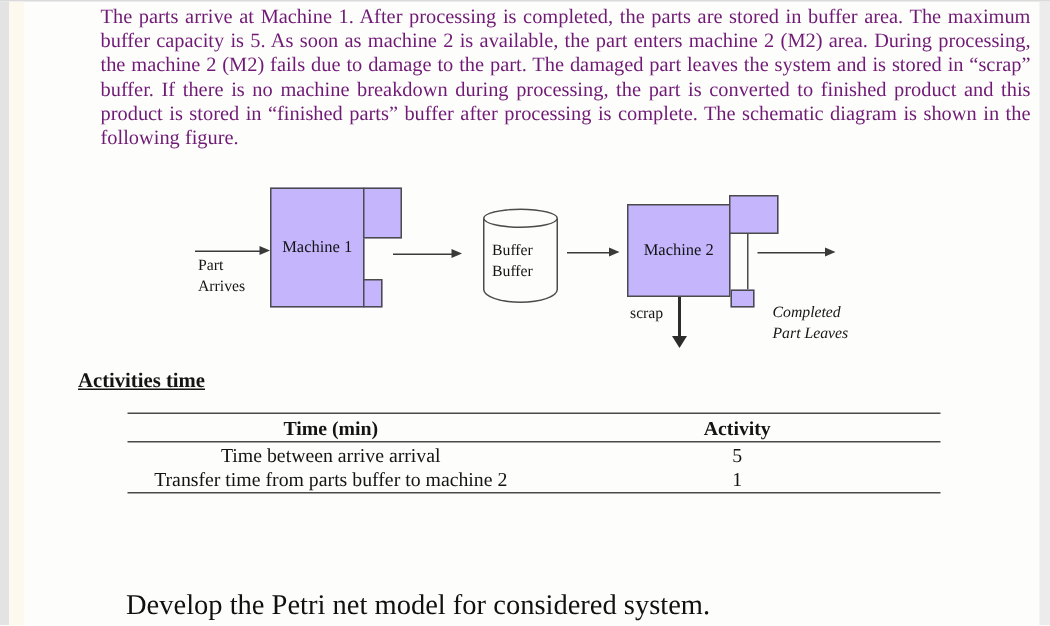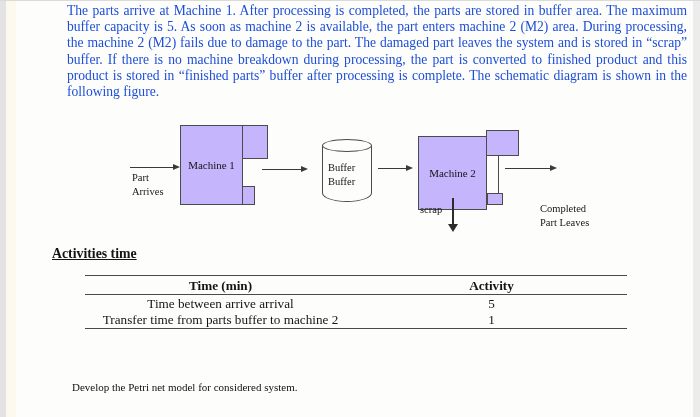--- a/index.html
+++ b/index.html
@@ -8,29 +8,29 @@
     background:#fdfdfc; overflow:hidden;
     font-family:"Liberation Serif", serif; color:#141414;
     border-top:1px solid #dadada; box-sizing:border-box;
   }
   .edge-left  { position:absolute; left:0; top:0; width:6px;  height:100%; background:#e3e3e4; }
   .edge-cream { position:absolute; left:6px; top:0; width:10px; height:100%; background:#fdf9ee; }
   .edge-right { position:absolute; right:0; top:0; width:7px; height:100%; background:#ececec; }
 
   .para {
     position:absolute; left:67px; top:2px; width:620px; margin:0;
-    font-size:13.6px; line-height:16.2px; text-align:justify; color:#1d4ed8;
+    font-size:13.6px; line-height:16.2px; text-align:justify; color:#701a75;
   }
 
   
   .box { position:absolute; border:1px solid #4b4b4b; box-sizing:border-box; background:#c4b5fd; }
   .m1      { left:180px; top:124px; width:63px; height:80px; display:flex; align-items:center; justify-content:center; font-size:11px; }
   .m1-top  { left:242px; top:124px; width:26px; height:34px; }
   .m1-bot  { left:242px; top:185px; width:13px; height:19px; }
-  .m2      { left:418px; top:135px; width:69px; height:74px; display:flex; align-items:center; justify-content:center; font-size:11px; }
+  .m2      { left:418px; top:135px; width:69px; height:62px; display:flex; align-items:center; justify-content:center; font-size:11px; }
   .m2-top  { left:486px; top:129px; width:33px; height:26px; }
   .m2-bot  { left:487px; top:192px; width:16px; height:12px; }
   .connector { position:absolute; left:498px; top:155px; width:1px; height:37px; background:#4b4b4b; }
 
   .harrow { position:absolute; height:7px; }
   .harrow .shaft { position:absolute; left:0; right:6px; top:3px; height:1px; background:#3a3a3a; }
   .harrow .head  { position:absolute; right:0; top:0; width:0; height:0;
                    border-left:7px solid #3a3a3a; border-top:3.5px solid transparent; border-bottom:3.5px solid transparent; }
   .a1 { left:130px; top:163px; width:50px; }
   .a2 { left:262px; top:165px; width:46px; }
@@ -46,39 +46,39 @@
   .cyl .cyl-body { position:absolute; left:0; top:6px; right:0; bottom:0; box-sizing:border-box;
                    border:1px solid #4b4b4b; border-top:none;
                    border-radius:0 0 50% 50% / 0 0 9px 9px; background:#fdfdfc; }
   .cyl .cyl-top  { position:absolute; left:0; top:0; width:100%; height:13px; box-sizing:border-box;
                    border:1px solid #4b4b4b; border-radius:50%; background:#fdfdfc; }
   .cyl-label { position:absolute; left:328px; top:160px; font-size:10.5px; line-height:13.5px; }
 
   .lbl { position:absolute; font-size:10.5px; line-height:13.5px; color:#161616; }
   .lbl-part      { left:132px; top:170px; }
   .lbl-scrap     { left:420px; top:202px; }
-  .lbl-completed { left:540px; top:201px; }
+  .lbl-completed { left:515px; top:201px;font-style:italic; }
 
   
   .act-heading {
     position:absolute; left:52px; top:245px;
     font-size:13.8px; font-weight:bold; text-decoration:underline;
   }
   .acttable {
     position:absolute; left:85px; top:274px; width:542px;
     border-top:1.5px solid #4a4a4a; border-bottom:1.5px solid #4a4a4a;
     font-size:13.2px;
   }
   .t-row { display:flex; height:16.5px; align-items:center; }
   .t-row.t-header { height:18px; font-weight:bold; border-bottom:1.5px solid #4a4a4a; }
   .t-cell { width:50%; text-align:center; line-height:15px; }
 
   .footer-line {
-    position:absolute; left:68px; top:376px; margin:4px;
-    font-size:11px; color:#101010;
+    position:absolute; left:68px; top:376px; margin:16px;
+    font-size:19px; color:#101010;
   }
 </style>
 </head>
 <body>
 
 <div class="page">
   <div class="edge-left"></div>
   <div class="edge-cream"></div>
   <div class="edge-right"></div>
 

